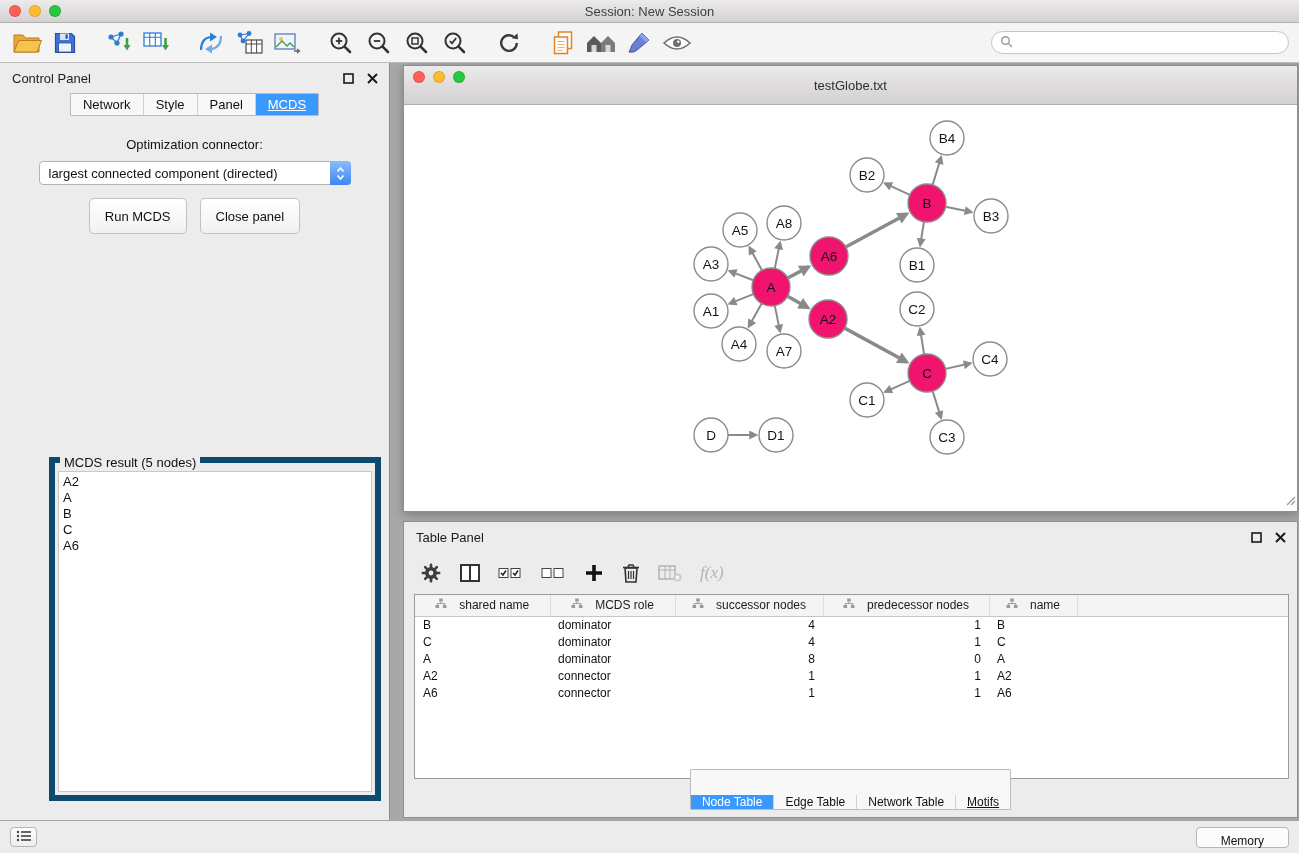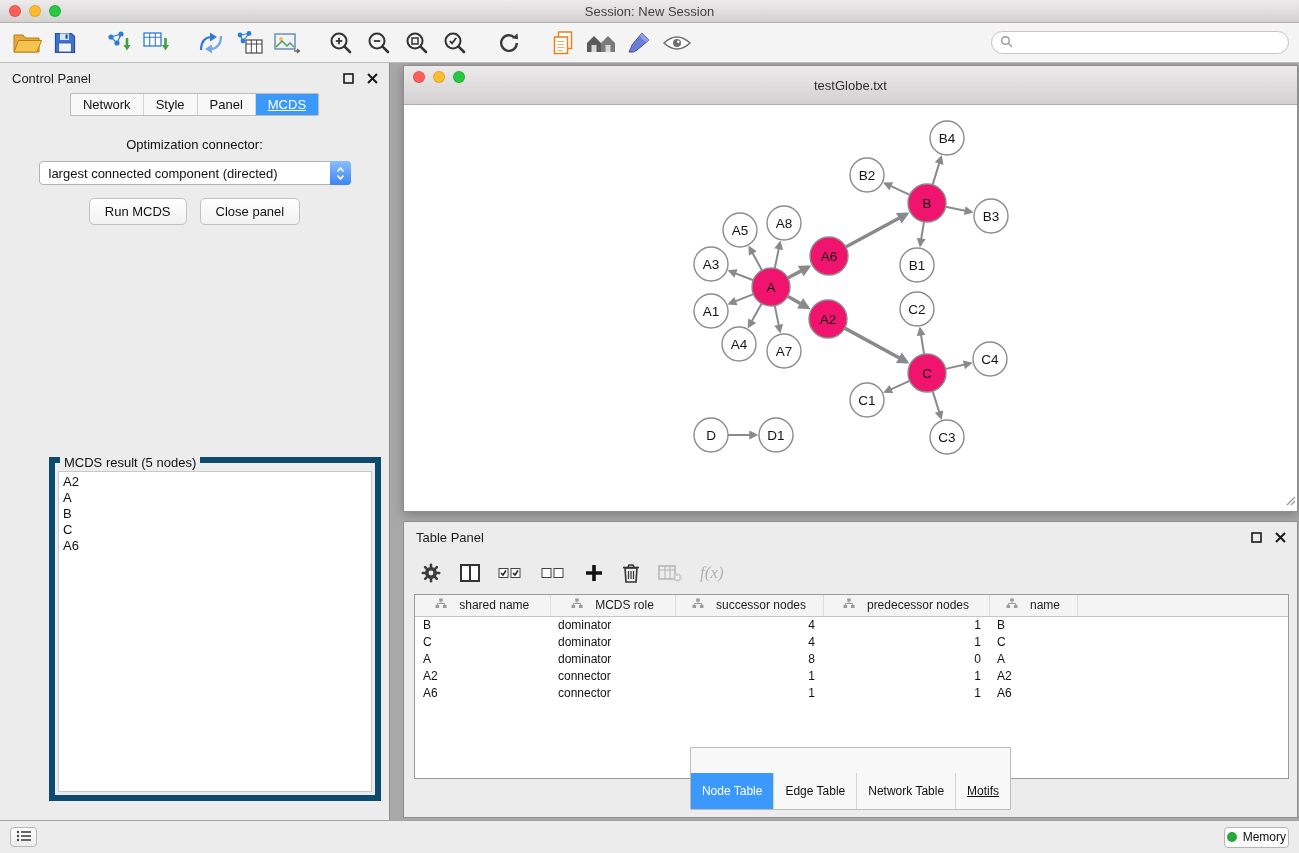--- a/index.html
+++ b/index.html
@@ -27,27 +27,27 @@
   
   .control-panel{position:absolute;left:0;top:0;width:390px;height:100%;background:#ececec;border-right:1px solid #8f8d8d;}
   .panel-header{position:relative;height:30px;display:flex;align-items:center;padding:0 12px;font-size:13px;color:#1c1c1c;}
   .ph-btns{position:absolute;right:10px;top:0;height:100%;display:flex;align-items:center;gap:10px;}
   .ph-btn{display:flex;align-items:center;justify-content:center;width:14px;height:14px;}
   .cp-tabs-wrap{display:flex;justify-content:center;}
   .tab-group{display:flex;background:#f8f8f8;border:1px solid #bcbcbc;border-radius:1px;overflow:hidden;}
   .tab{padding:3px 12px;font-size:13px;color:#111;border-right:1px solid #d2d2d2;cursor:default;white-space:nowrap;}
   .tab:last-child{border-right:none;text-decoration:underline;}
   .tab.active{background:#3b99fc;color:#fff;}
-  .tab-group.small .tab{font-size:12px;padding:11px 11px;margin-top:25px;}
+  .tab-group.small .tab{font-size:12px;padding:0 11px;margin-top:25px;}
   .opt-label{text-align:center;margin-top:21px;font-size:13px;color:#111;}
   .dropdown{position:relative;width:312px;height:24px;margin:9px auto 0;background:#fff;border:1px solid #b4b2b2;border-radius:4px;display:flex;align-items:center;padding:0 26px 0 9px;font-size:13px;color:#111;}
   .dropdown .dd-text{white-space:nowrap;overflow:hidden;}
   .dd-stepper{position:absolute;right:-1px;top:-1px;width:21px;height:24px;border-radius:0 4px 4px 0;background:linear-gradient(#8abdfb,#3d85f4);display:flex;align-items:center;justify-content:center;}
   .cp-buttons{display:flex;justify-content:center;gap:13px;margin-top:13px;}
-  .mac-btn{height:27px;padding:0 15px;font-size:13px;font-family:"Liberation Sans",sans-serif;color:#111;background:linear-gradient(#ffffff,#f2f1f1);border:1px solid #c3c1c1;border-radius:5px;}
+  .mac-btn{height:36px;padding:0 15px;font-size:13px;font-family:"Liberation Sans",sans-serif;color:#111;background:linear-gradient(#ffffff,#f2f1f1);border:1px solid #c3c1c1;border-radius:5px;}
   .result-box{position:absolute;left:13px;right:8px;top:394px;bottom:19px;border:6px solid #0c4a6e;margin-left:36px;}
   .result-legend{position:absolute;top:-8px;left:5px;background:#ececec;padding:0 4px;font-size:13px;color:#111;}
   .result-list{position:absolute;left:3px;right:3px;top:8px;bottom:3px;background:#fff;border:1px solid #c9c7c7;overflow:auto;padding:2px 4px;}
   .result-item{font-size:13px;line-height:16px;color:#111;}
 
   
   .right{position:absolute;left:390px;top:0;right:0;bottom:0;}
   .network-window{position:absolute;left:13px;top:2px;right:1px;height:447px;background:#fff;border:1px solid #8f8d8d;box-shadow:0 3px 10px rgba(0,0,0,.25);}
   .nw-titlebar{position:relative;height:39px;background:linear-gradient(#eceaea,#d2d0d0);border-bottom:1px solid #aeacac;}
   .nw-title{position:absolute;left:0;right:0;top:0;height:100%;display:flex;align-items:center;justify-content:center;font-size:13px;color:#2f2f2f;}
@@ -63,21 +63,21 @@
   table.data{border-collapse:collapse;width:100%;table-layout:fixed;}
   table.data th{height:21px;background:#f5f4f4;border-bottom:1px solid #c6c4c4;border-right:1px solid #dedcdc;font-weight:normal;font-size:12px;color:#1c1c1c;padding:0 4px;white-space:nowrap;overflow:hidden;}
   table.data th:last-child{border-right:none;}
   .th-inner{display:flex;align-items:center;justify-content:center;gap:12px;}
   table.data td{font-size:12px;color:#111;height:17px;padding:0 8px;white-space:nowrap;overflow:hidden;}
   .tp-tabs{position:absolute;left:0;right:0;bottom:7px;display:flex;justify-content:center;}
 
   
   .statusbar{position:absolute;left:0;right:0;bottom:0;height:33px;background:#ececec;border-top:1px solid #a5a3a3;display:flex;align-items:center;padding:0 10px;}
   .list-btn{width:27px;height:20px;border:1px solid #b7b5b5;border-radius:4px;background:linear-gradient(#fdfdfd,#efeeee);display:flex;align-items:center;justify-content:center;}
-  .memory-btn{margin-left:auto;height:21px;padding:0 2px;border:1px solid #b7b5b5;border-radius:4px;background:#fcfcfc;display:flex;align-items:center;gap:6px;font-size:12px;color:#111;}
+  .memory-btn{margin-left:auto;height:21px;padding:0 24px;border:1px solid #b7b5b5;border-radius:4px;background:#fcfcfc;display:flex;align-items:center;gap:6px;font-size:12px;color:#111;flex-direction:column;}
   .memory-dot{width:10px;height:10px;border-radius:50%;background:#27a83b;}
 </style>
 </head>
 <body>
 
 <div class="app">
 
   <div class="titlebar">
     <div class="traffic">
       <div class="light" style="background:#ff5f57"></div>

